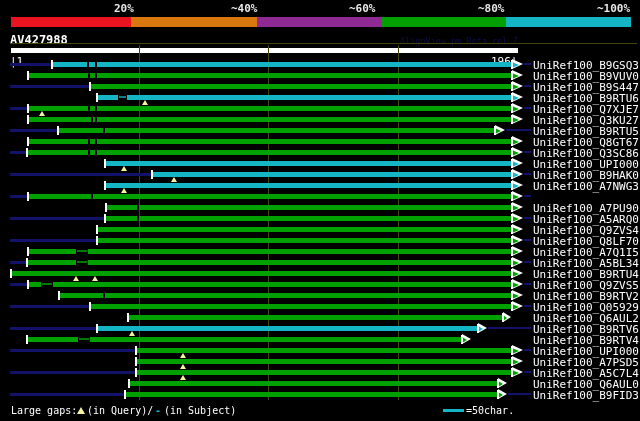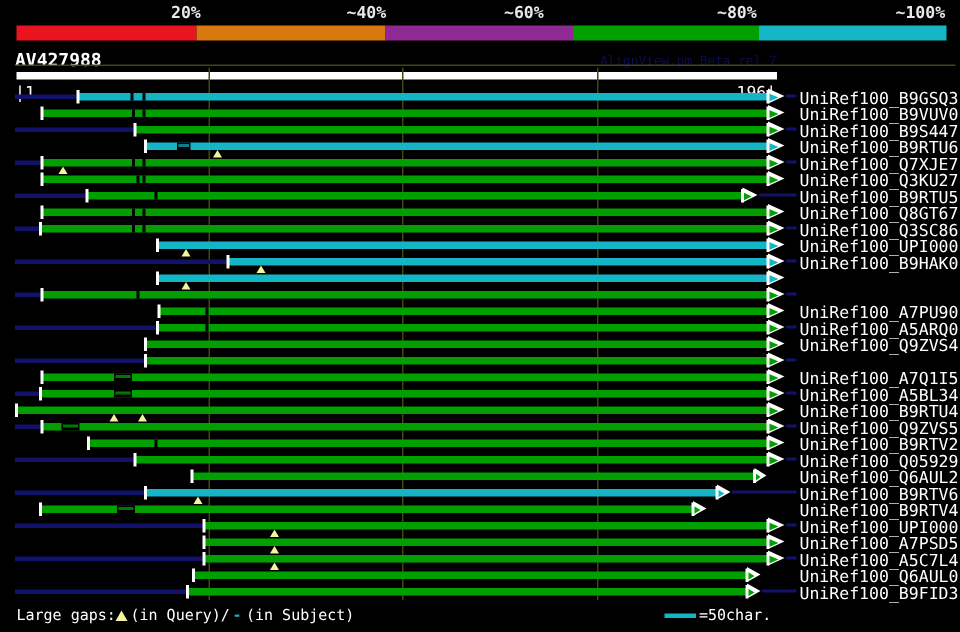--- a/index.html
+++ b/index.html
@@ -13,21 +13,21 @@
   .ruler-num{position:absolute;top:55px;color:#fff;font:11px "DejaVu Sans Mono",monospace;white-space:nowrap;}
   .footer-text{position:absolute;top:404px;color:#fff;font:10px "DejaVu Sans Mono",monospace;line-height:13px;white-space:nowrap;}
 </style>
 </head>
 <body>
 
 <div id="stage">
   <div id="scale-labels">
       <div class="scale-label" style="left: 114px;">20%</div>
       <div class="scale-label" style="left: 231px;">~40%</div>
-      <div class="scale-label" style="left: 336px;">~60%</div>
+      <div class="scale-label" style="left: 349px;">~60%</div>
       <div class="scale-label" style="left: 478px;">~80%</div>
       <div class="scale-label" style="left: 597px;">~100%</div>
     </div>
   <div id="scale-bar">
       <div class="seg" style="position: absolute; left: 11px; width: 120px; background: rgb(234, 20, 32);"></div>
       <div class="seg" style="position: absolute; left: 131px; width: 126px; background: rgb(217, 120, 15);"></div>
       <div class="seg" style="position: absolute; left: 257px; width: 125px; background: rgb(143, 41, 148);"></div>
       <div class="seg" style="position: absolute; left: 382px; width: 124px; background: rgb(0, 160, 0);"></div>
       <div class="seg" style="position: absolute; left: 506px; width: 125px; background: rgb(20, 182, 198);"></div>
     </div>
@@ -162,20 +162,21 @@
         <div style="position: absolute; left: 171px; top: 8px; width: 0px; height: 0px; border-left: 3px solid transparent; border-right: 3px solid transparent; border-bottom: 5px solid rgb(244, 244, 154);"></div>
         <div style="position: absolute; left: 533px; top: 0px; font: 11px &quot;DejaVu Sans Mono&quot;, monospace; white-space: nowrap; color: rgb(255, 255, 255);">UniRef100_B9HAK0</div>
       </div>
       <div style="position: absolute; left: 0px; top: 180px; width: 640px; height: 11px; z-index: 2;">
         <div style="position: absolute; left: 105px; top: 3px; width: 407px; height: 5px; background: rgb(20, 182, 198);"></div>
         <div style="position: absolute; left: 104px; top: 1px; width: 2px; height: 9px; background: rgb(255, 255, 255);"></div>
         <div style="position: absolute; left: 512px; top: 0px; width: 0px; height: 0px; border-top: 5.5px solid transparent; border-bottom: 5.5px solid transparent; border-left: 11px solid rgb(255, 255, 255);"></div>
         <div style="position: absolute; left: 512px; top: 2.5px; width: 0px; height: 0px; border-top: 3px solid transparent; border-bottom: 3px solid transparent; border-left: 7px solid rgb(20, 182, 198);"></div>
         <div style="position: absolute; left: 511px; top: 1px; width: 2px; height: 9px; background: rgb(255, 255, 255);"></div>
         <div style="position: absolute; left: 121px; top: 8px; width: 0px; height: 0px; border-left: 3px solid transparent; border-right: 3px solid transparent; border-bottom: 5px solid rgb(244, 244, 154);"></div>
+        <div style="position: absolute; left: 533px; top: 0px; font: 11px &quot;DejaVu Sans Mono&quot;, monospace; white-space: nowrap; color: rgb(255, 255, 255);">UniRef100_A7NWG3</div>
       </div>
       <div style="position: absolute; left: 0px; top: 191px; width: 640px; height: 11px; z-index: 2;">
         <div style="position: absolute; left: 10px; top: 4px; width: 17px; height: 3px; background: rgb(18, 18, 107);"></div>
         <div style="position: absolute; left: 28px; top: 3px; width: 484px; height: 5px; background: rgb(0, 160, 0);"></div>
         <div style="position: absolute; left: 27px; top: 1px; width: 2px; height: 9px; background: rgb(255, 255, 255);"></div>
         <div style="position: absolute; left: 91px; top: 3px; width: 2px; height: 5px; background: rgb(0, 0, 0);"></div>
         <div style="position: absolute; left: 512px; top: 0px; width: 0px; height: 0px; border-top: 5.5px solid transparent; border-bottom: 5.5px solid transparent; border-left: 11px solid rgb(255, 255, 255);"></div>
         <div style="position: absolute; left: 512px; top: 2.5px; width: 0px; height: 0px; border-top: 3px solid transparent; border-bottom: 3px solid transparent; border-left: 7px solid rgb(0, 160, 0);"></div>
         <div style="position: absolute; left: 511px; top: 1px; width: 2px; height: 9px; background: rgb(255, 255, 255);"></div>
         <div style="position: absolute; left: 524px; top: 4px; width: 7px; height: 2px; background: rgb(18, 18, 107);"></div>
@@ -209,20 +210,21 @@
         <div style="position: absolute; left: 533px; top: 0px; font: 11px &quot;DejaVu Sans Mono&quot;, monospace; white-space: nowrap; color: rgb(255, 255, 255);">UniRef100_Q9ZVS4</div>
       </div>
       <div style="position: absolute; left: 0px; top: 235px; width: 640px; height: 11px; z-index: 2;">
         <div style="position: absolute; left: 10px; top: 4px; width: 86px; height: 3px; background: rgb(18, 18, 107);"></div>
         <div style="position: absolute; left: 97px; top: 3px; width: 415px; height: 5px; background: rgb(0, 160, 0);"></div>
         <div style="position: absolute; left: 96px; top: 1px; width: 2px; height: 9px; background: rgb(255, 255, 255);"></div>
         <div style="position: absolute; left: 512px; top: 0px; width: 0px; height: 0px; border-top: 5.5px solid transparent; border-bottom: 5.5px solid transparent; border-left: 11px solid rgb(255, 255, 255);"></div>
         <div style="position: absolute; left: 512px; top: 2.5px; width: 0px; height: 0px; border-top: 3px solid transparent; border-bottom: 3px solid transparent; border-left: 7px solid rgb(0, 160, 0);"></div>
         <div style="position: absolute; left: 511px; top: 1px; width: 2px; height: 9px; background: rgb(255, 255, 255);"></div>
         <div style="position: absolute; left: 524px; top: 4px; width: 7px; height: 2px; background: rgb(18, 18, 107);"></div>
+        <div style="position: absolute; left: 533px; top: 0px; font: 11px &quot;DejaVu Sans Mono&quot;, monospace; white-space: nowrap; color: rgb(255, 255, 255);">UniRef100_Q8LF70</div>
       </div>
       <div style="position: absolute; left: 0px; top: 246px; width: 640px; height: 11px; z-index: 2;">
         <div style="position: absolute; left: 28px; top: 3px; width: 484px; height: 5px; background: rgb(0, 160, 0);"></div>
         <div style="position: absolute; left: 27px; top: 1px; width: 2px; height: 9px; background: rgb(255, 255, 255);"></div>
         <div style="position: absolute; left: 76px; top: 3px; width: 12px; height: 5px; background: rgb(0, 0, 0);"></div>
         <div style="position: absolute; left: 77px; top: 4px; width: 10px; height: 2px; background: rgb(0, 120, 0);"></div>
         <div style="position: absolute; left: 512px; top: 0px; width: 0px; height: 0px; border-top: 5.5px solid transparent; border-bottom: 5.5px solid transparent; border-left: 11px solid rgb(255, 255, 255);"></div>
         <div style="position: absolute; left: 512px; top: 2.5px; width: 0px; height: 0px; border-top: 3px solid transparent; border-bottom: 3px solid transparent; border-left: 7px solid rgb(0, 160, 0);"></div>
         <div style="position: absolute; left: 511px; top: 1px; width: 2px; height: 9px; background: rgb(255, 255, 255);"></div>
         <div style="position: absolute; left: 533px; top: 0px; font: 11px &quot;DejaVu Sans Mono&quot;, monospace; white-space: nowrap; color: rgb(255, 255, 255);">UniRef100_A7Q1I5</div>

